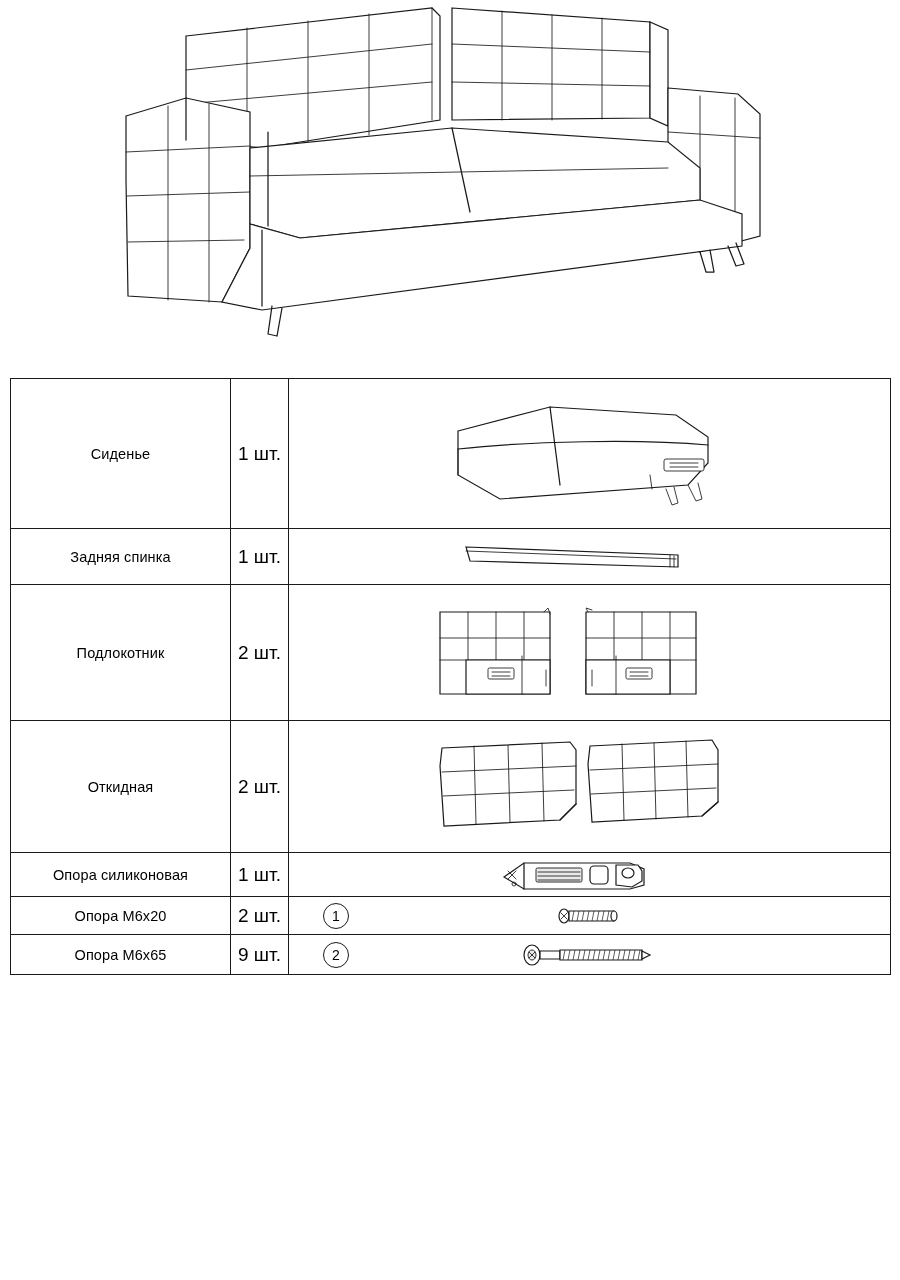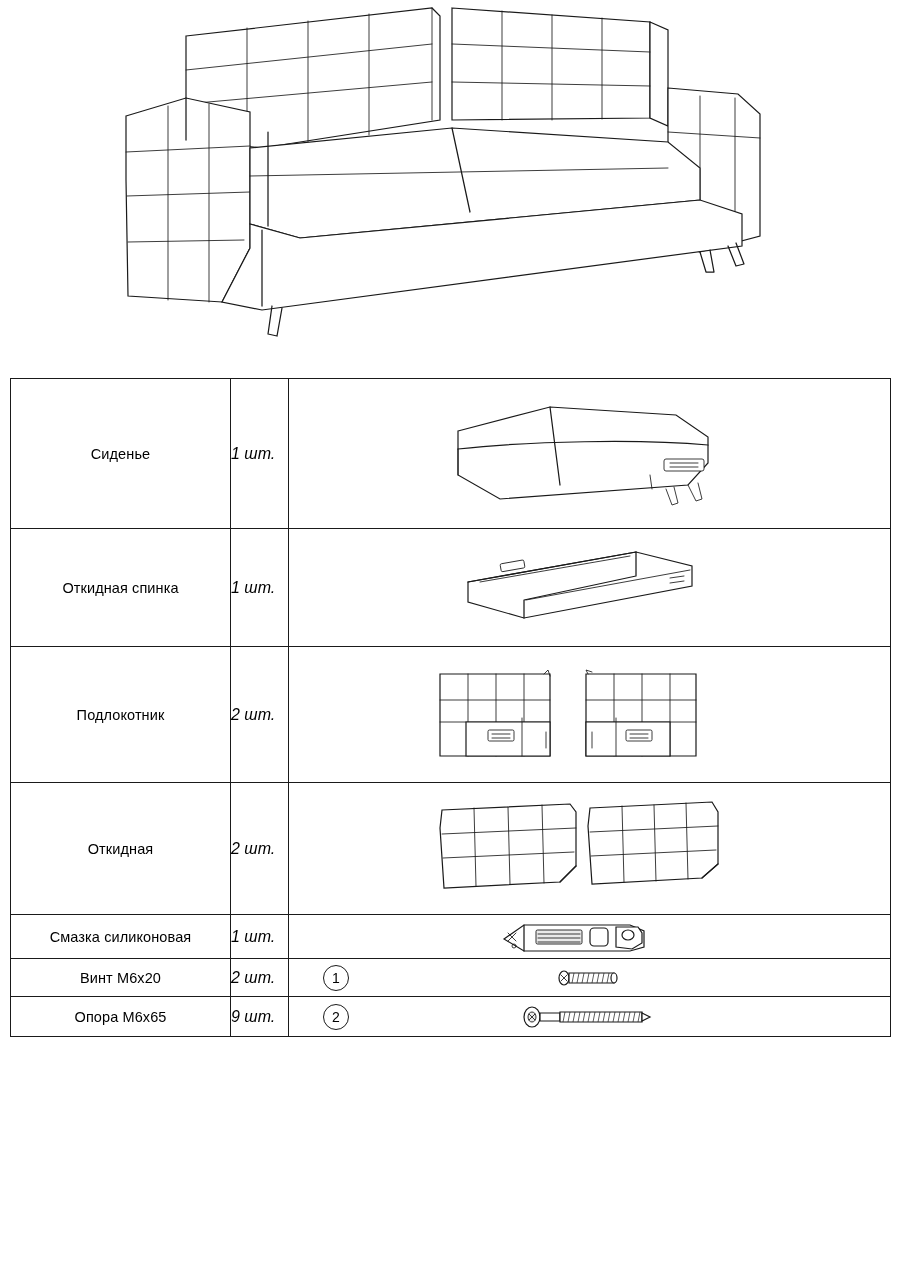--- a/index.html
+++ b/index.html
@@ -41,23 +41,22 @@
   }
   td.c-name {
     width: 220px;
     text-align: center;
     font-size: 14.5px;
     padding: 4px 6px;
     letter-spacing: .1px;
   }
   td.c-qty {
     width: 58px;
-    text-align: left;
-    font-size: 16px;
-    font-style: italic;
+    text-align: center;
+    font-size: 19px;
   }
   td.c-img {
     width: 602px;
     text-align: center;
     position: relative;
   }
   .img-wrap {
     display: flex;
     align-items: center;
     justify-content: center;
@@ -158,39 +157,35 @@
             <path class="ln-t" d="M226 100 L232 116 L238 114 L234 98"></path>
             <rect class="fil-w-t" x="224" y="70" width="40" height="12" rx="2"></rect>
             <path class="ln-t" d="M230 74 L258 74"></path>
             <path class="ln-t" d="M230 78 L258 78"></path>
             <path class="ln-t" d="M210 86 L212 100"></path>
           </svg>
         </div>
       </td>
     </tr>
 
-    <tr style="height:118px">
-      <td class="c-name">Откидная спинка</td>
+
+    <tr style="height:56px">
+      <td class="c-name">Задняя спинка</td>
       <td class="c-qty">1 шт.</td>
       <td class="c-img">
         <div class="img-wrap">
-          <svg width="300" height="100" viewBox="0 0 300 100">
-            <path class="fil-w" d="M28 44 L196 14 L252 28 L252 48 L84 80 L28 64 Z"></path>
-            <path class="ln" d="M28 44 L196 14"></path>
-            <path class="ln" d="M196 14 L196 38 L84 62 L84 80"></path>
-            <path class="ln-t" d="M40 44 L190 18"></path>
-            <path class="ln-t" d="M86 62 L250 32"></path>
-            <rect class="fil-w-t" x="60" y="26" width="24" height="8" rx="1.5" transform="rotate(-10 60 26)"></rect>
-            <path class="ln-t" d="M230 40 L244 38"></path>
-            <path class="ln-t" d="M230 45 L244 43"></path>
-          </svg>
-        </div>
-      </td>
-    </tr>
-
+          <svg width="300" height="44" viewBox="0 0 300 44">
+            <path class="fil-w" d="M26 12 L238 20 L238 32 L30 26 Z"></path>
+            <path class="ln-t" d="M26 16 L236 24"></path>
+            <path class="ln-t" d="M230 20 L230 32"></path>
+            <path class="ln-t" d="M234 21 L234 32"></path>
+          </svg>
+        </div>
+      </td>
+    </tr>
 
     <tr style="height:136px">
       <td class="c-name">Подлокотник</td>
       <td class="c-qty">2 шт.</td>
       <td class="c-img">
         <div class="img-wrap">
           <svg width="320" height="118" viewBox="0 0 320 118">
 
             <g>
               <path class="fil-w" d="M10 18 L120 18 L120 100 L10 100 Z"></path>
@@ -252,21 +247,21 @@
             <path class="ln" d="M272 86 L288 72"></path>
           </svg>
         </div>
       </td>
     </tr>
 
 
 
 
     <tr style="height:44px">
-      <td class="c-name">Смазка силиконовая</td>
+      <td class="c-name">Опора силиконовая</td>
       <td class="c-qty">1 шт.</td>
       <td class="c-img">
         <div class="img-wrap">
           <svg width="220" height="40" viewBox="0 0 220 40">
             <path class="fil-w" d="M24 22 L44 8 L150 8 L164 14 L164 30 L150 34 L44 34 Z"></path>
             <path class="ln" d="M44 8 L44 34"></path>
             <rect class="fil-g" x="56" y="13" width="46" height="14" rx="1.5"></rect>
             <path class="ln-t" d="M58 17 L100 17"></path>
             <path class="ln-t" d="M58 21 L100 21"></path>
             <path class="ln-t" d="M58 25 L100 25"></path>
@@ -275,21 +270,21 @@
             <ellipse class="fil-w" cx="148" cy="18" rx="6" ry="5"></ellipse>
             <path class="ln-t" d="M28 16 L36 24"></path>
             <path class="ln-t" d="M36 16 L28 24"></path>
             <circle class="ln-t" cx="34" cy="29" r="2"></circle>
           </svg>
         </div>
       </td>
     </tr>
 
     <tr style="height:38px">
-      <td class="c-name">Винт M6x20</td>
+      <td class="c-name">Опора M6x20</td>
       <td class="c-qty">2 шт.</td>
       <td class="c-img">
         <div class="img-wrap">
           <div class="badge-holder">
             <div class="badge">1</div>
           </div>
           <svg width="200" height="28" viewBox="0 0 200 28">
             <ellipse class="fil-w" cx="74" cy="14" rx="5" ry="7"></ellipse>
             <path class="ln-t" d="M71 11 L77 17"></path>
             <path class="ln-t" d="M77 11 L71 17"></path>

